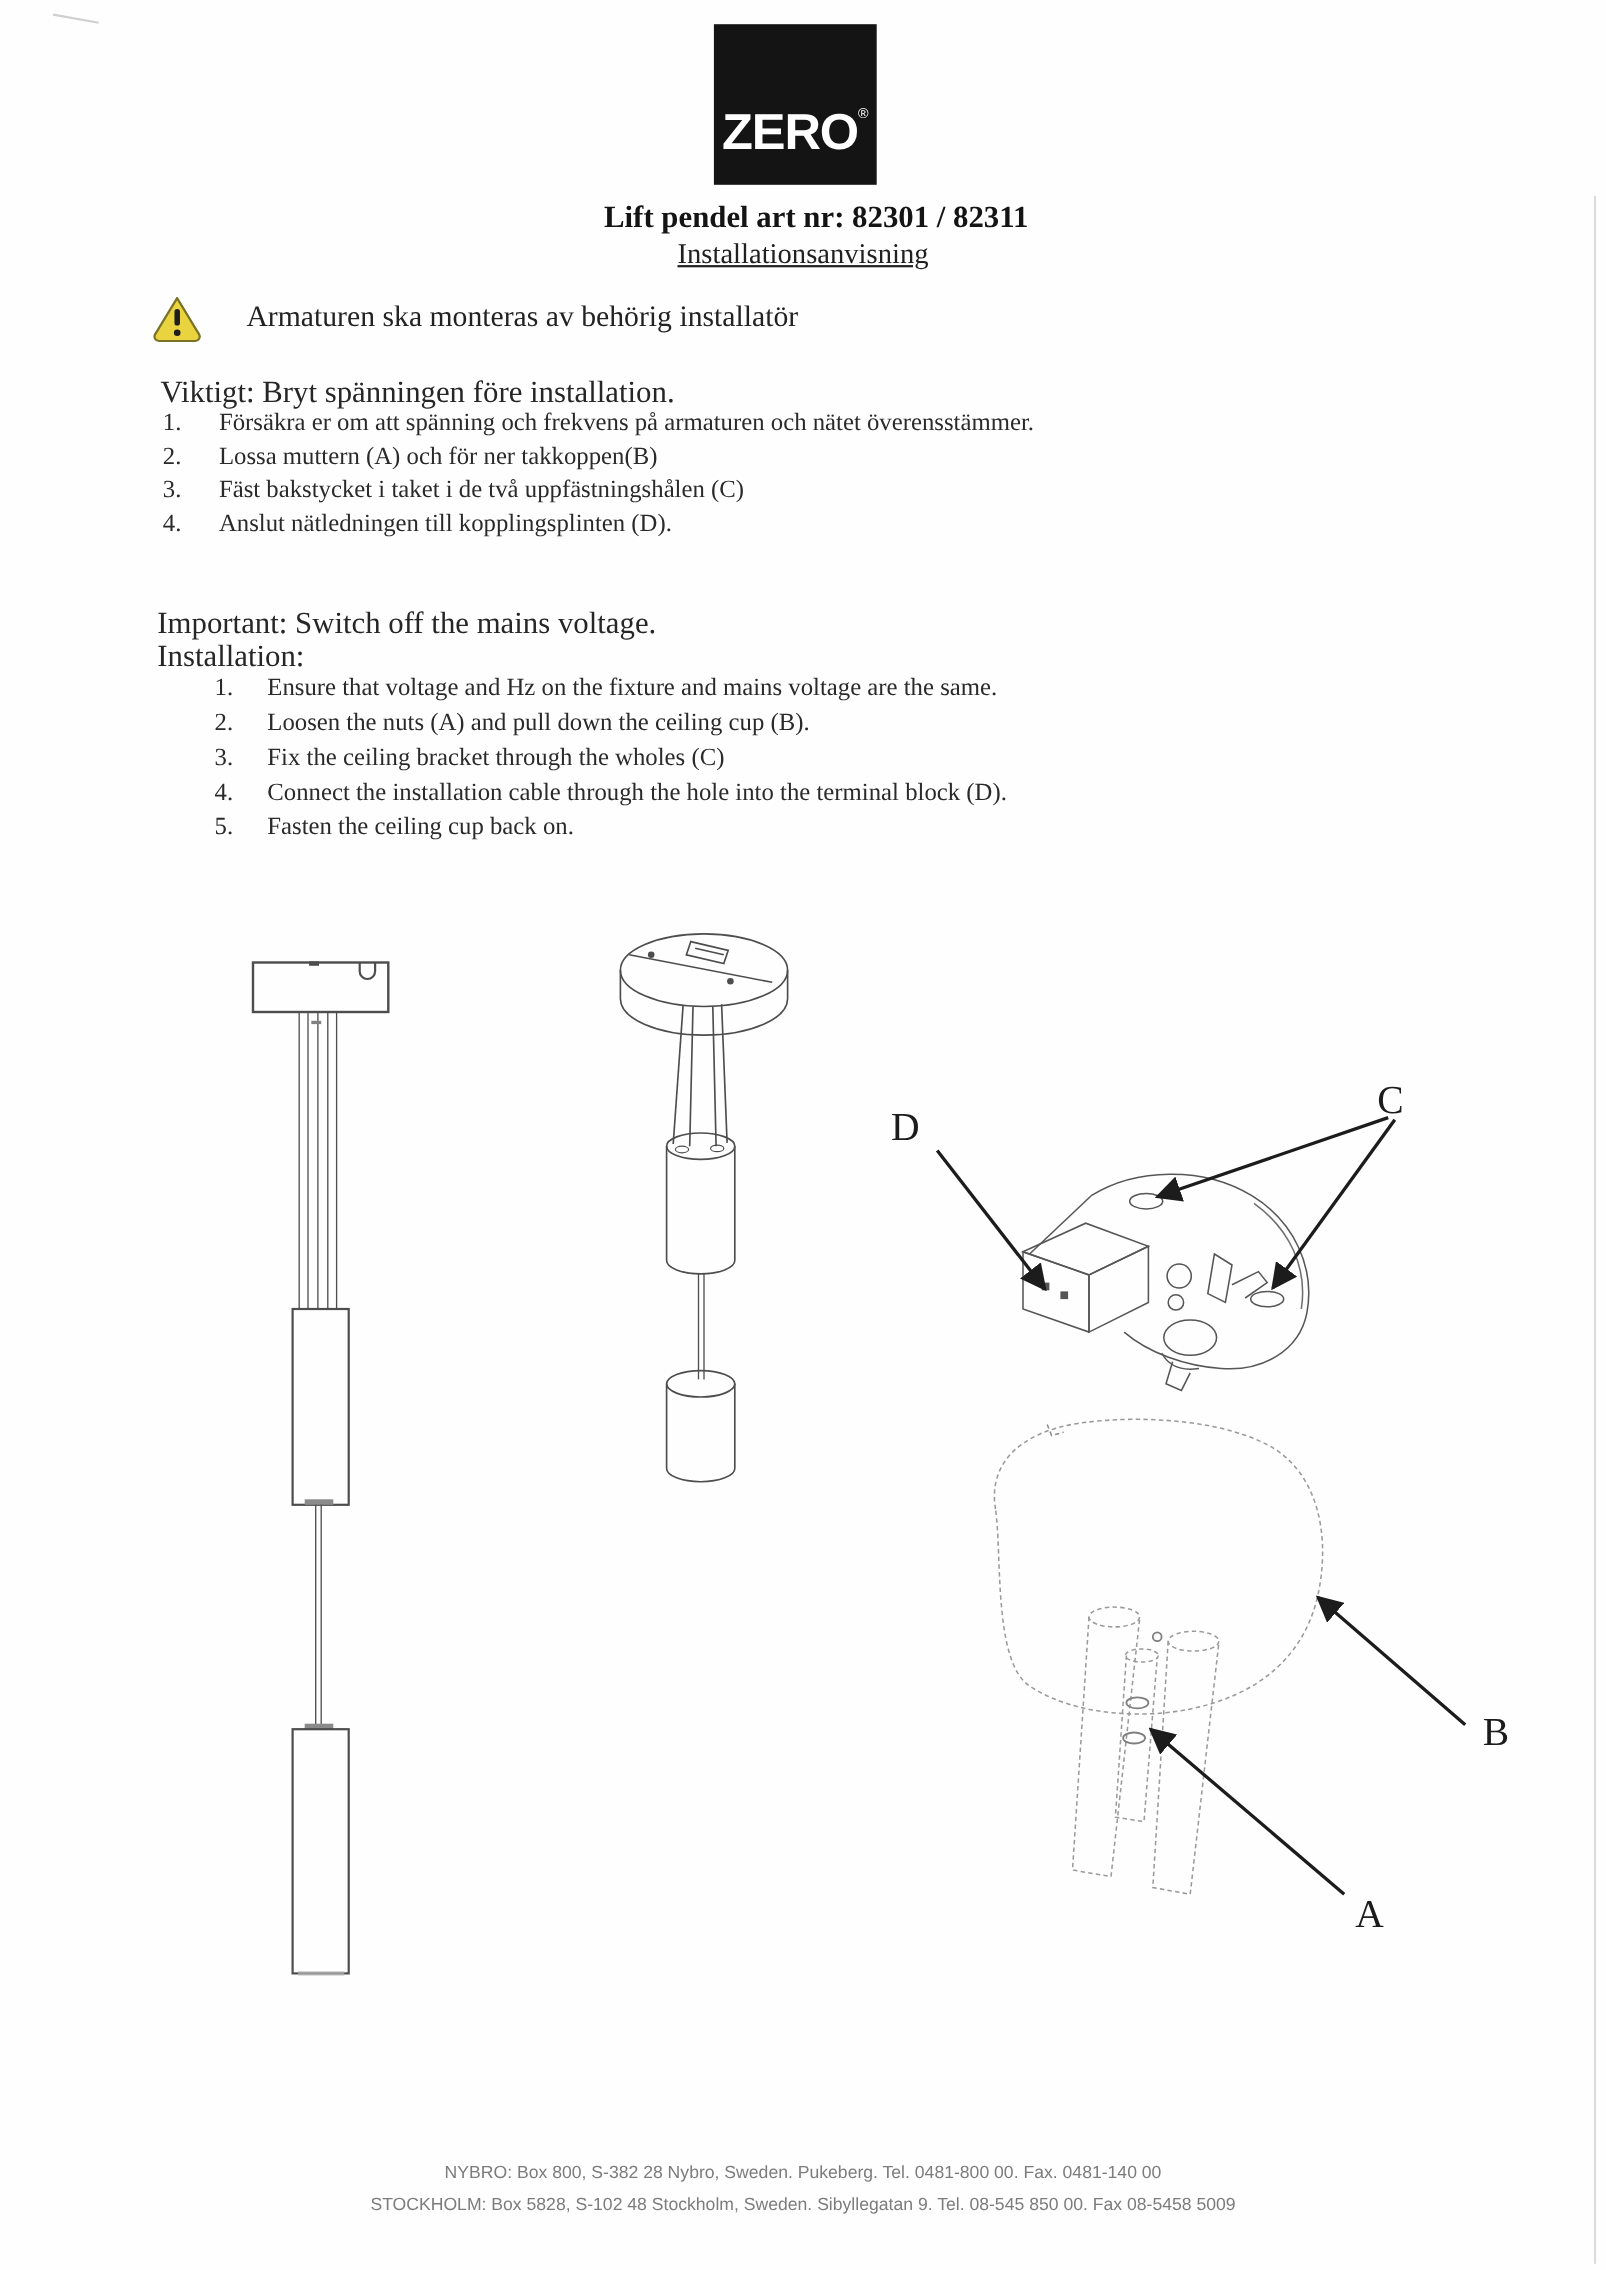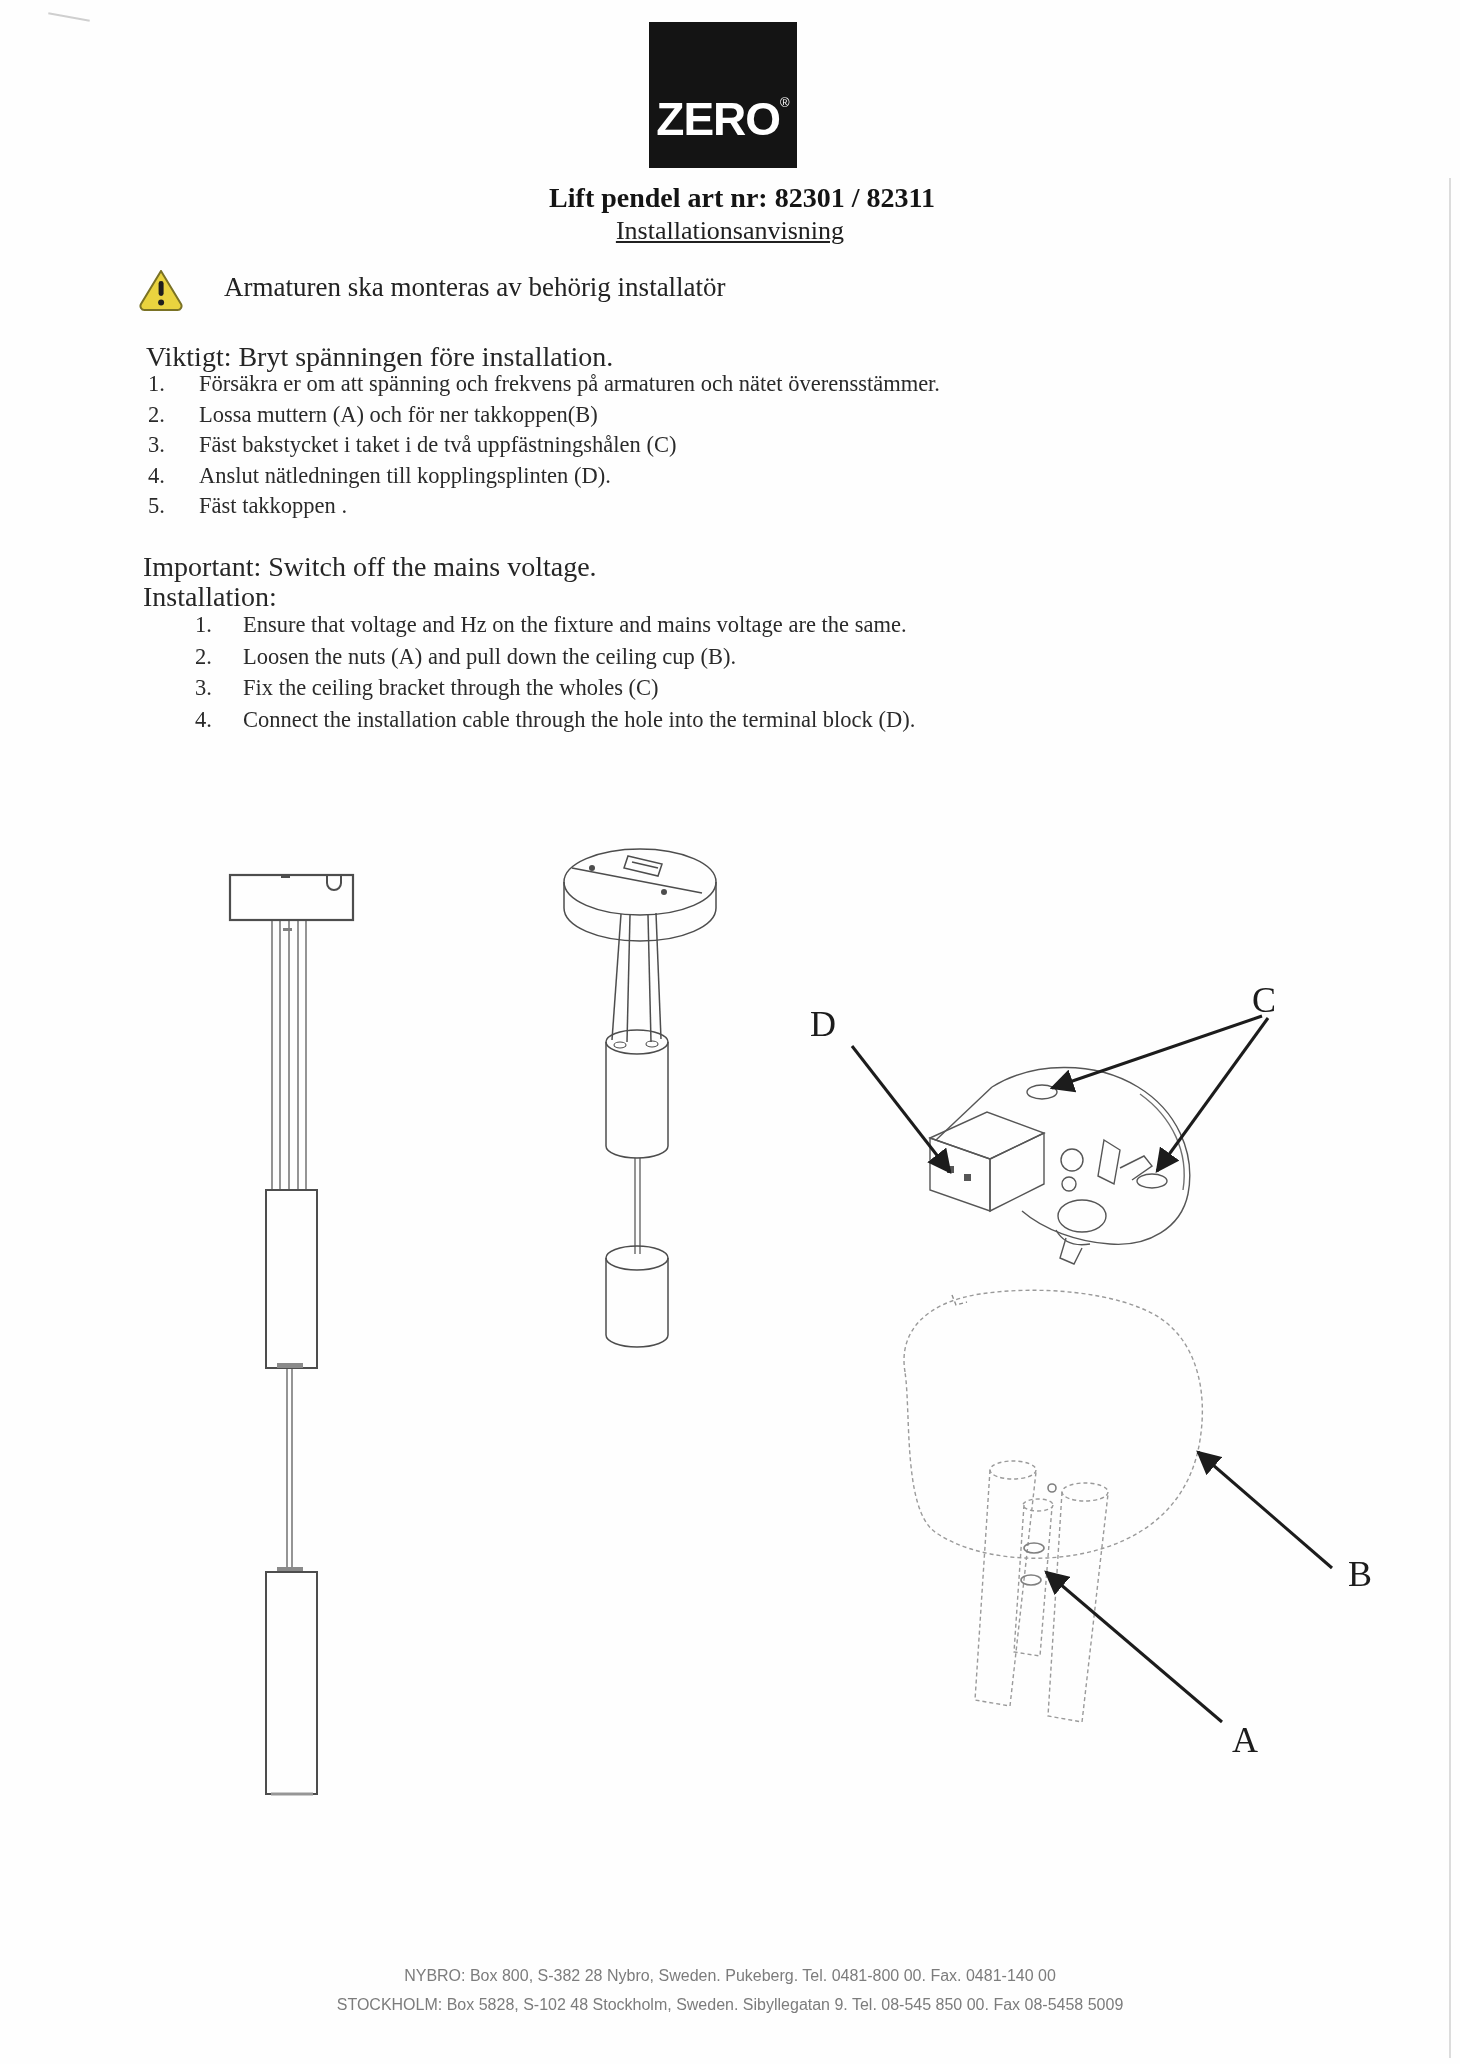--- a/index.html
+++ b/index.html
@@ -54,30 +54,30 @@
     <circle cx="23.1" cy="32.5" r="3" fill="#1e1e1e"></circle>
   </svg>
   <div class="abs warn-text">Armaturen ska monteras av behörig installatör</div>
 
   <div class="abs sec-heading" style="left:146px;top:341px;">Viktigt: Bryt spänningen före installation.</div>
   <div class="abs ol" style="left:148px;top:369px;">
     <span class="row"><span class="num">1.</span><span>Försäkra er om att spänning och frekvens på armaturen och nätet överensstämmer.</span></span>
     <span class="row"><span class="num">2.</span><span>Lossa muttern (A) och för ner takkoppen(B)</span></span>
     <span class="row"><span class="num">3.</span><span>Fäst bakstycket i taket i de två uppfästningshålen (C)</span></span>
     <span class="row"><span class="num">4.</span><span>Anslut nätledningen till kopplingsplinten (D).</span></span>
-    <span class="row"><span class="num">5.</span><span>Fäst takkoppen .</span></span>
   </div>
 
   <div class="abs sec-heading" style="left:143px;top:551px;">Important: Switch off the mains voltage.</div>
   <div class="abs sec-heading" style="left:143px;top:581px;">Installation:</div>
   <div class="abs ol ol-en" style="left:195px;top:609px;">
     <span class="row"><span class="num">1.</span><span>Ensure that voltage and Hz on the fixture and mains voltage are the same.</span></span>
     <span class="row"><span class="num">2.</span><span>Loosen the nuts (A) and pull down the ceiling cup (B).</span></span>
     <span class="row"><span class="num">3.</span><span>Fix the ceiling bracket through the wholes (C)</span></span>
     <span class="row"><span class="num">4.</span><span>Connect the installation cable through the hole into the terminal block (D).</span></span>
+    <span class="row"><span class="num">5.</span><span>Fasten the ceiling cup back on.</span></span>
   </div>
 
   <svg class="abs" style="left:0;top:0;" width="1460" height="2064" viewBox="0 0 1460 2064">
     <defs>
       <marker id="arrow" viewBox="0 0 10 10" refX="9" refY="5" markerWidth="8" markerHeight="8" orient="auto-start-reverse">
         <path d="M0,0 L10,5 L0,10 z" fill="#1c1c1c"></path>
       </marker>
     </defs>
 
     <g stroke="#4d4d4d" fill="none" stroke-width="1.6">

